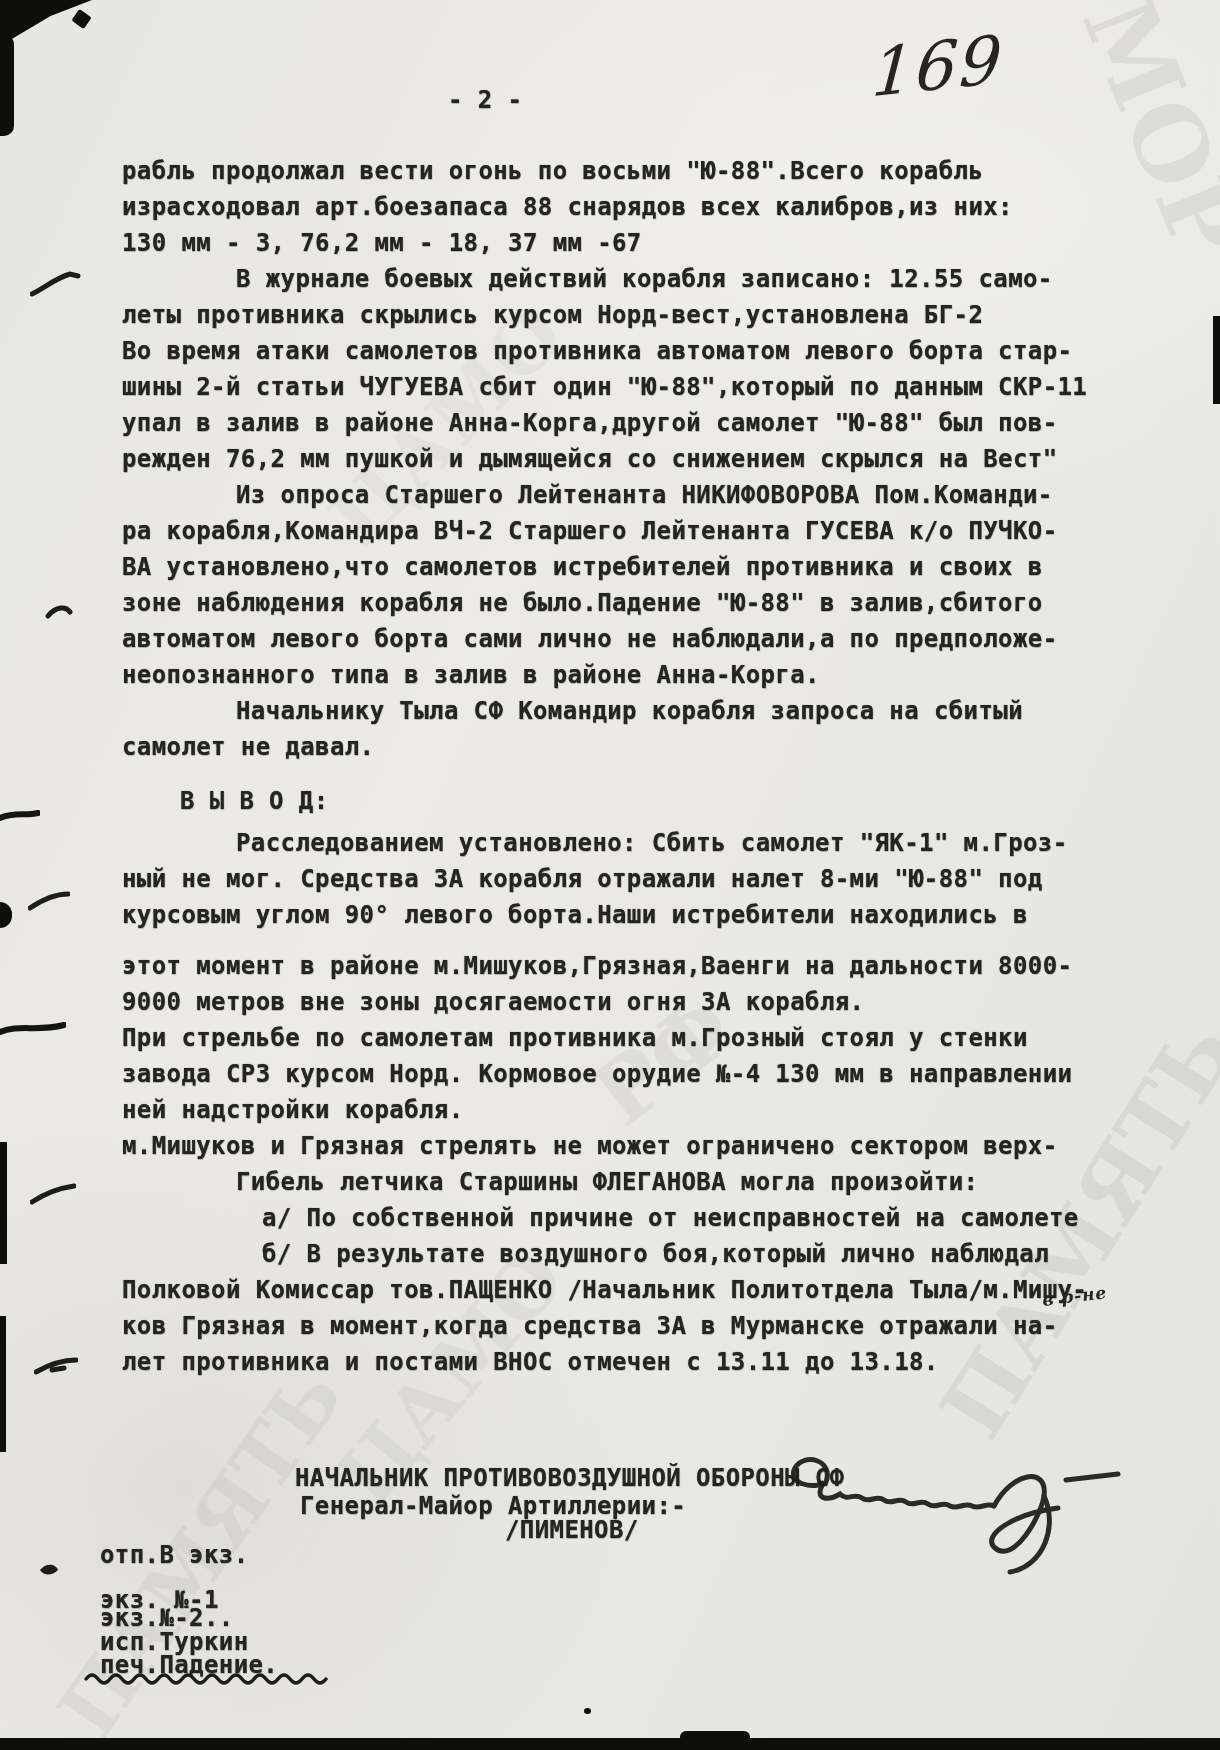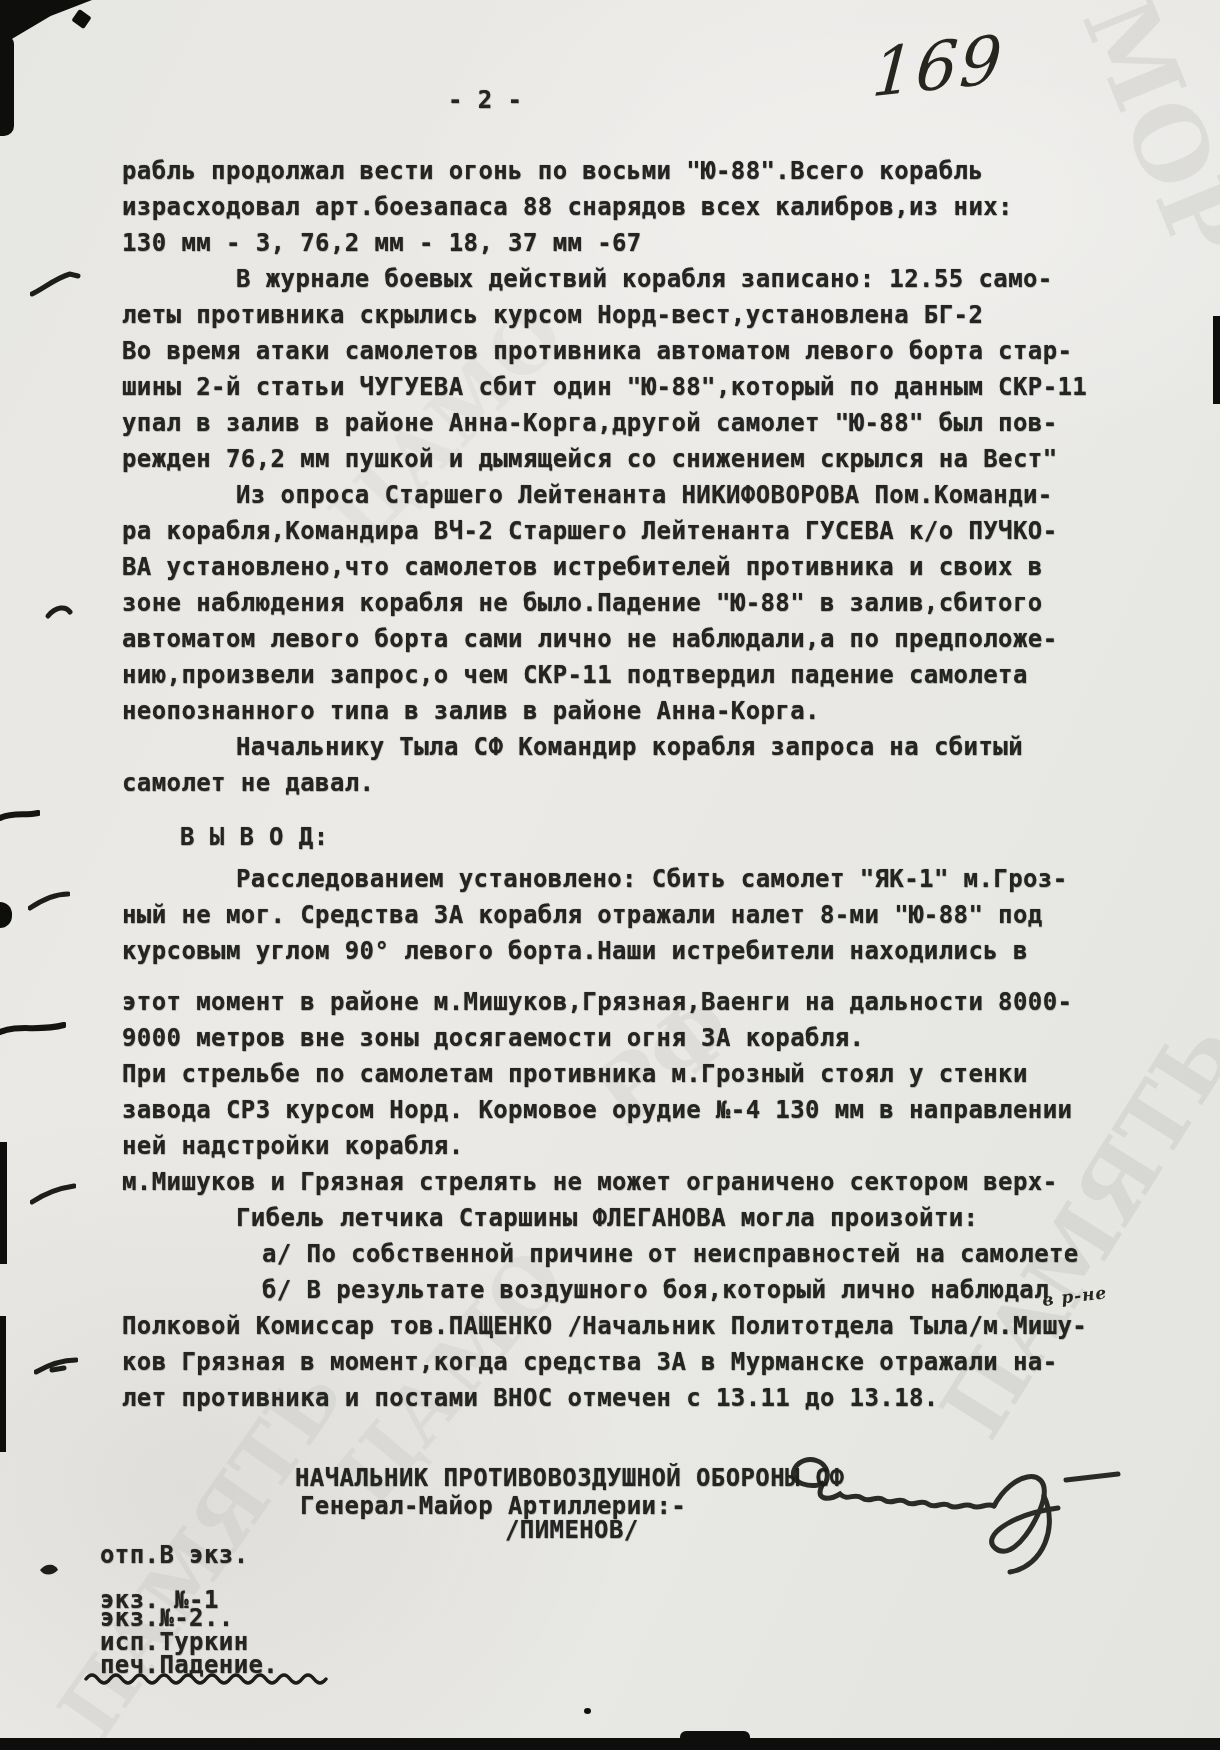--- a/index.html
+++ b/index.html
@@ -81,21 +81,20 @@
       <div class="typed line ind0">леты противника скрылись курсом Норд-вест,установлена БГ-2</div>
       <div class="typed line ind0">Во время атаки самолетов противника автоматом левого борта стар-</div>
       <div class="typed line ind0">шины 2-й статьи ЧУГУЕВА сбит один "Ю-88",который по данным СКР-11</div>
       <div class="typed line ind0">упал в залив в районе Анна-Корга,другой самолет "Ю-88" был пов-</div>
       <div class="typed line ind0">режден 76,2 мм пушкой и дымящейся со снижением скрылся на Вест"</div>
       <div class="typed line ind1">Из опроса Старшего Лейтенанта НИКИФОВОРОВА Пом.Команди-</div>
       <div class="typed line ind0">ра корабля,Командира ВЧ-2 Старшего Лейтенанта ГУСЕВА к/о ПУЧКО-</div>
       <div class="typed line ind0">ВА установлено,что самолетов истребителей противника и своих в</div>
       <div class="typed line ind0">зоне наблюдения корабля не было.Падение "Ю-88" в залив,сбитого</div>
       <div class="typed line ind0">автоматом левого борта сами лично не наблюдали,а по предположе-</div>
-      <div class="typed line ind0">нию,произвели запрос,о чем СКР-11 подтвердил падение самолета</div>
       <div class="typed line ind0">неопознанного типа в залив в районе Анна-Корга.</div>
       <div class="typed line ind1">Начальнику Тыла СФ Командир корабля запроса на сбитый</div>
       <div class="typed line ind0">самолет не давал.</div>
       <div class="typed line indh" style="margin-top: 18px;">В Ы В О Д:</div>
       <div class="typed line ind1" style="margin-top: 6px;">Расследованием установлено: Сбить самолет "ЯК-1" м.Гроз-</div>
       <div class="typed line ind0">ный не мог. Средства ЗА корабля отражали налет 8-ми "Ю-88" под</div>
       <div class="typed line ind0">курсовым углом 90° левого борта.Наши истребители находились в</div>
       <div class="typed line ind0" style="margin-top: 15px;">этот момент в районе м.Мишуков,Грязная,Ваенги на дальности 8000-</div>
       <div class="typed line ind0">9000 метров вне зоны досягаемости огня ЗА корабля.</div>
       <div class="typed line ind0">При стрельбе по самолетам противника м.Грозный стоял у стенки</div>

